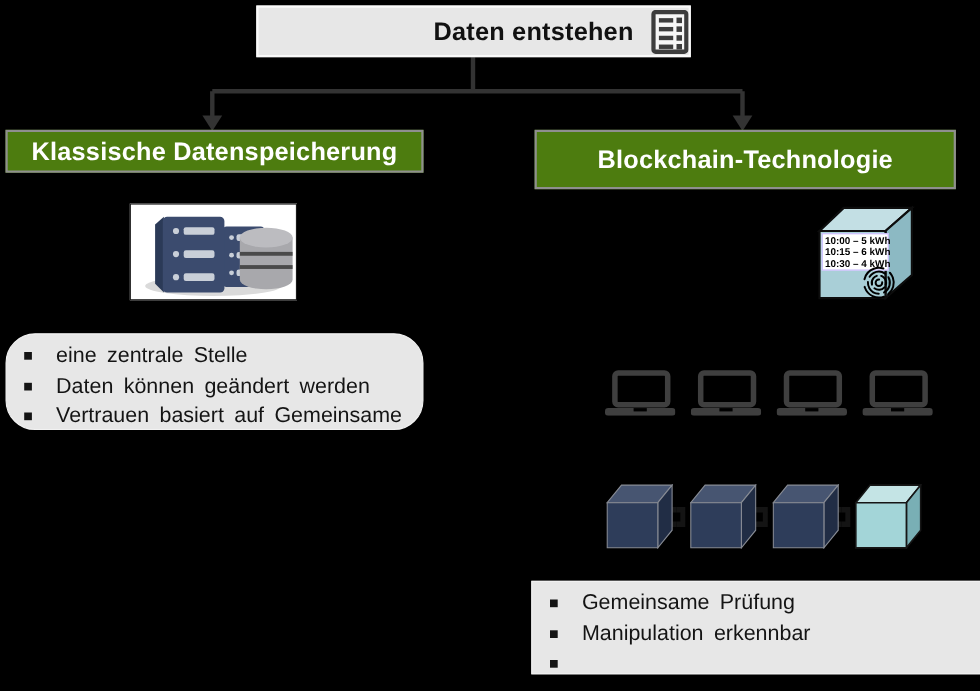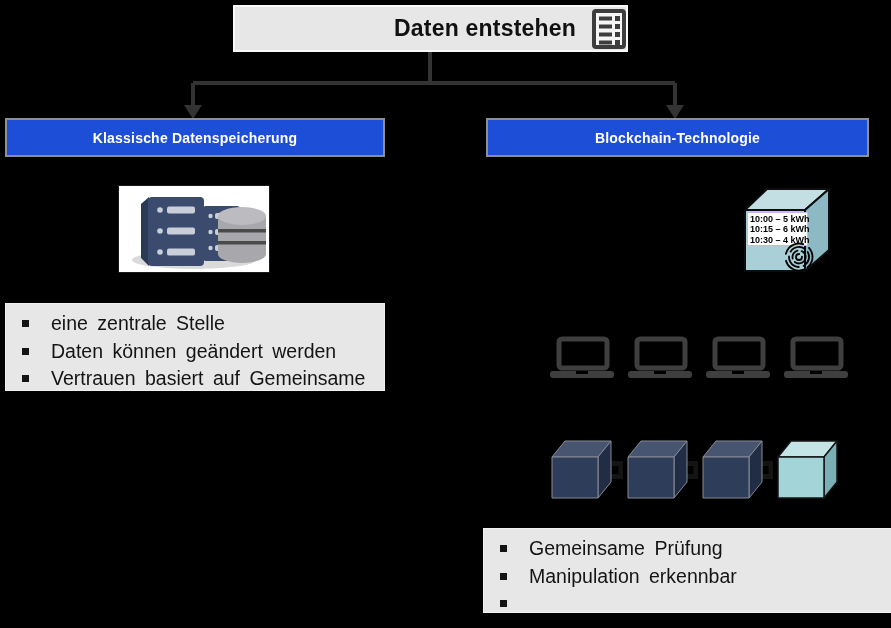--- a/index.html
+++ b/index.html
@@ -12,31 +12,31 @@
   .title-box{
     left:233px;top:5px;width:395px;height:47px;
     background:#e7e7e7;border:2px solid #fafafa;
     display:flex;align-items:center;justify-content:flex-end;gap:16px;
   }
   .title-text{font-size:23px;font-weight:bold;color:#111;letter-spacing:.2px;}
   
   .connector-svg{left:0;top:0;width:891px;height:628px;pointer-events:none;}
   
   .branch-header{
-    background:#1d4ed8;border:2px solid #8f8f8f;color:#fff;
-    font-size:14px;font-weight:bold;text-align:center;
+    background:#4d7c0f;border:2px solid #8f8f8f;color:#fff;
+    font-size:23px;font-weight:bold;text-align:center;
     display:flex;align-items:center;justify-content:center;letter-spacing:.2px;
   }
   .header-left{left:5px;top:118px;width:380px;height:39px;}
-  .header-right{left:486px;top:118px;width:383px;height:39px;}
+  .header-right{left:486px;top:118px;width:383px;height:54px;}
   
   .bullet-panel{
     background:#e7e7e7;border:1px solid #f2f2f2;color:#141414;
   }
-  .panel-left{left:5px;top:303px;width:380px;height:88px;}
+  .panel-left{left:5px;top:303px;width:380px;height:88px;border-radius:27px;}
   .panel-right{left:483px;top:528px;width:418px;height:85px;}
   .bullet-list{list-style:none;margin:0;padding:6px 6px 0 16px;}
   .bullet-item{display:flex;gap:22px;font-size:19.5px;line-height:27.5px;word-spacing:4px;}
   .bullet-square{flex:0 0 auto;width:7px;height:7px;background:#141414;margin-top:10px;}
   
   .server-figure{left:118px;top:185px;width:152px;height:88px;background:#fff;border:1px solid #1a1a1a;}
   
   .meter-cube{left:741px;top:186px;width:95px;height:90px;}
   .meter-label{
     position:absolute;left:6px;top:26px;width:61px;height:34px;

